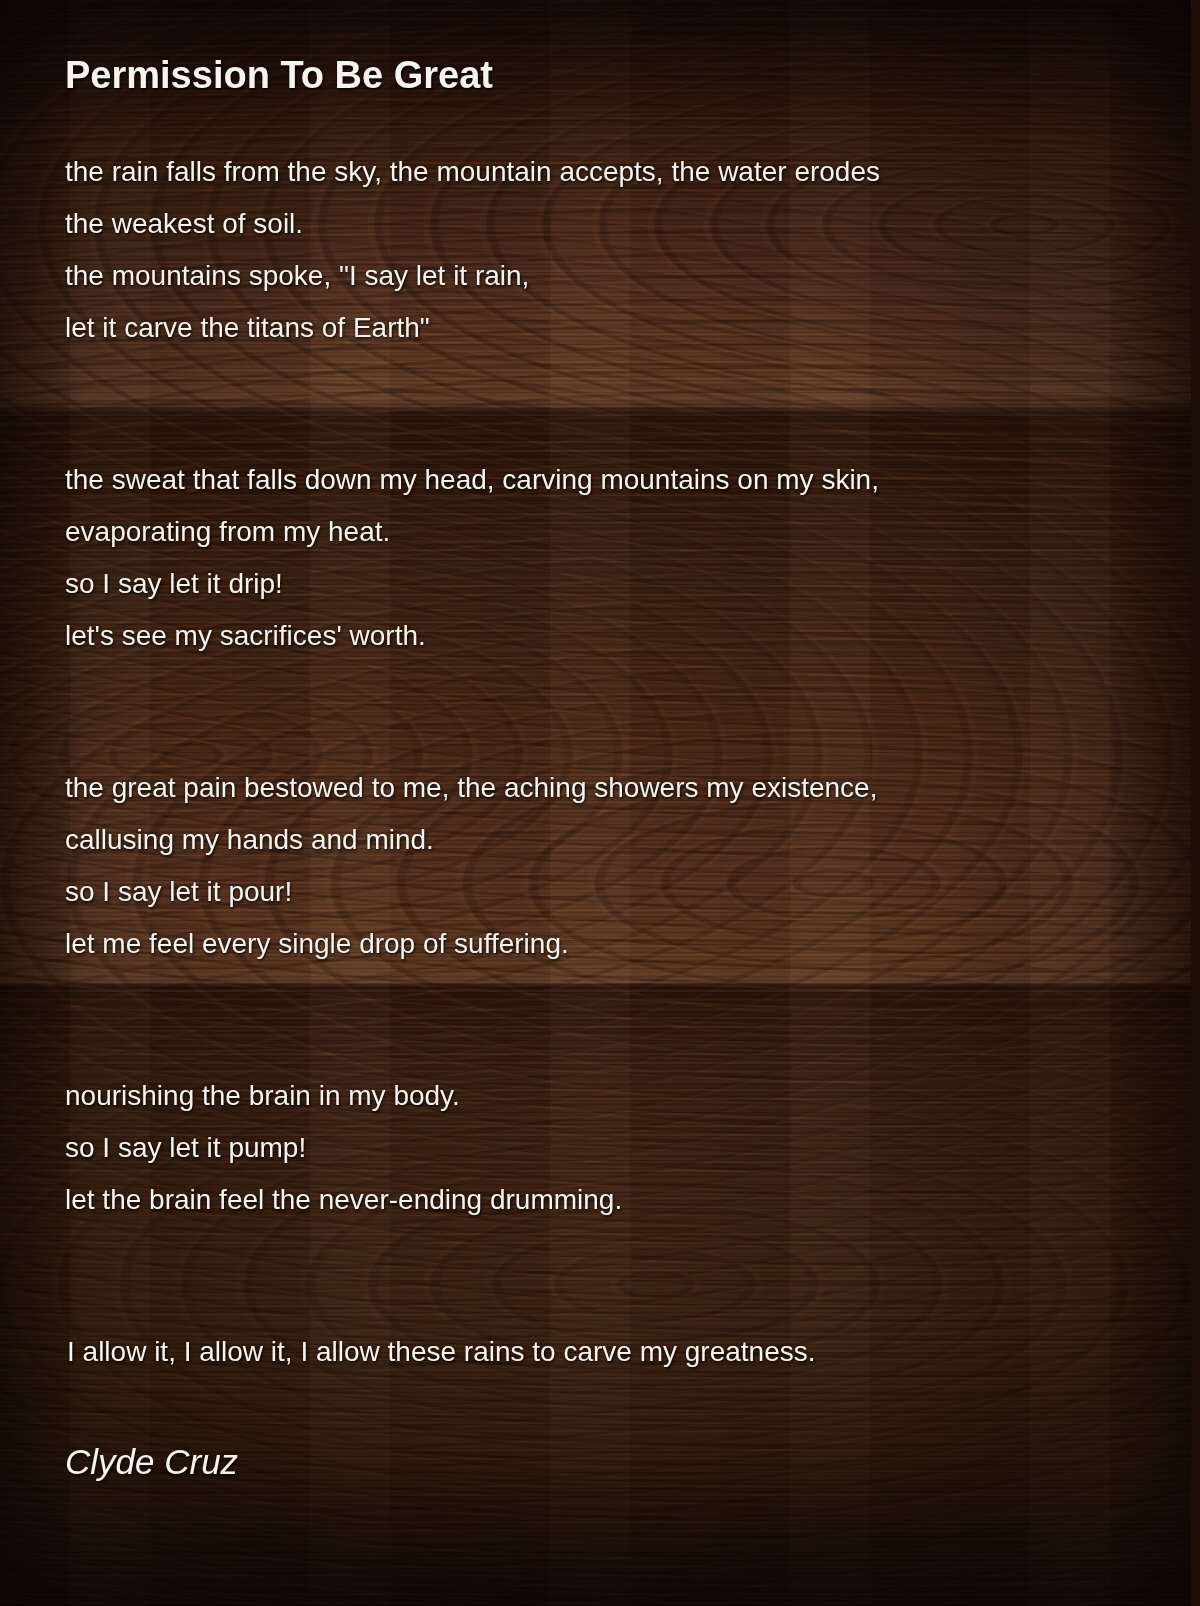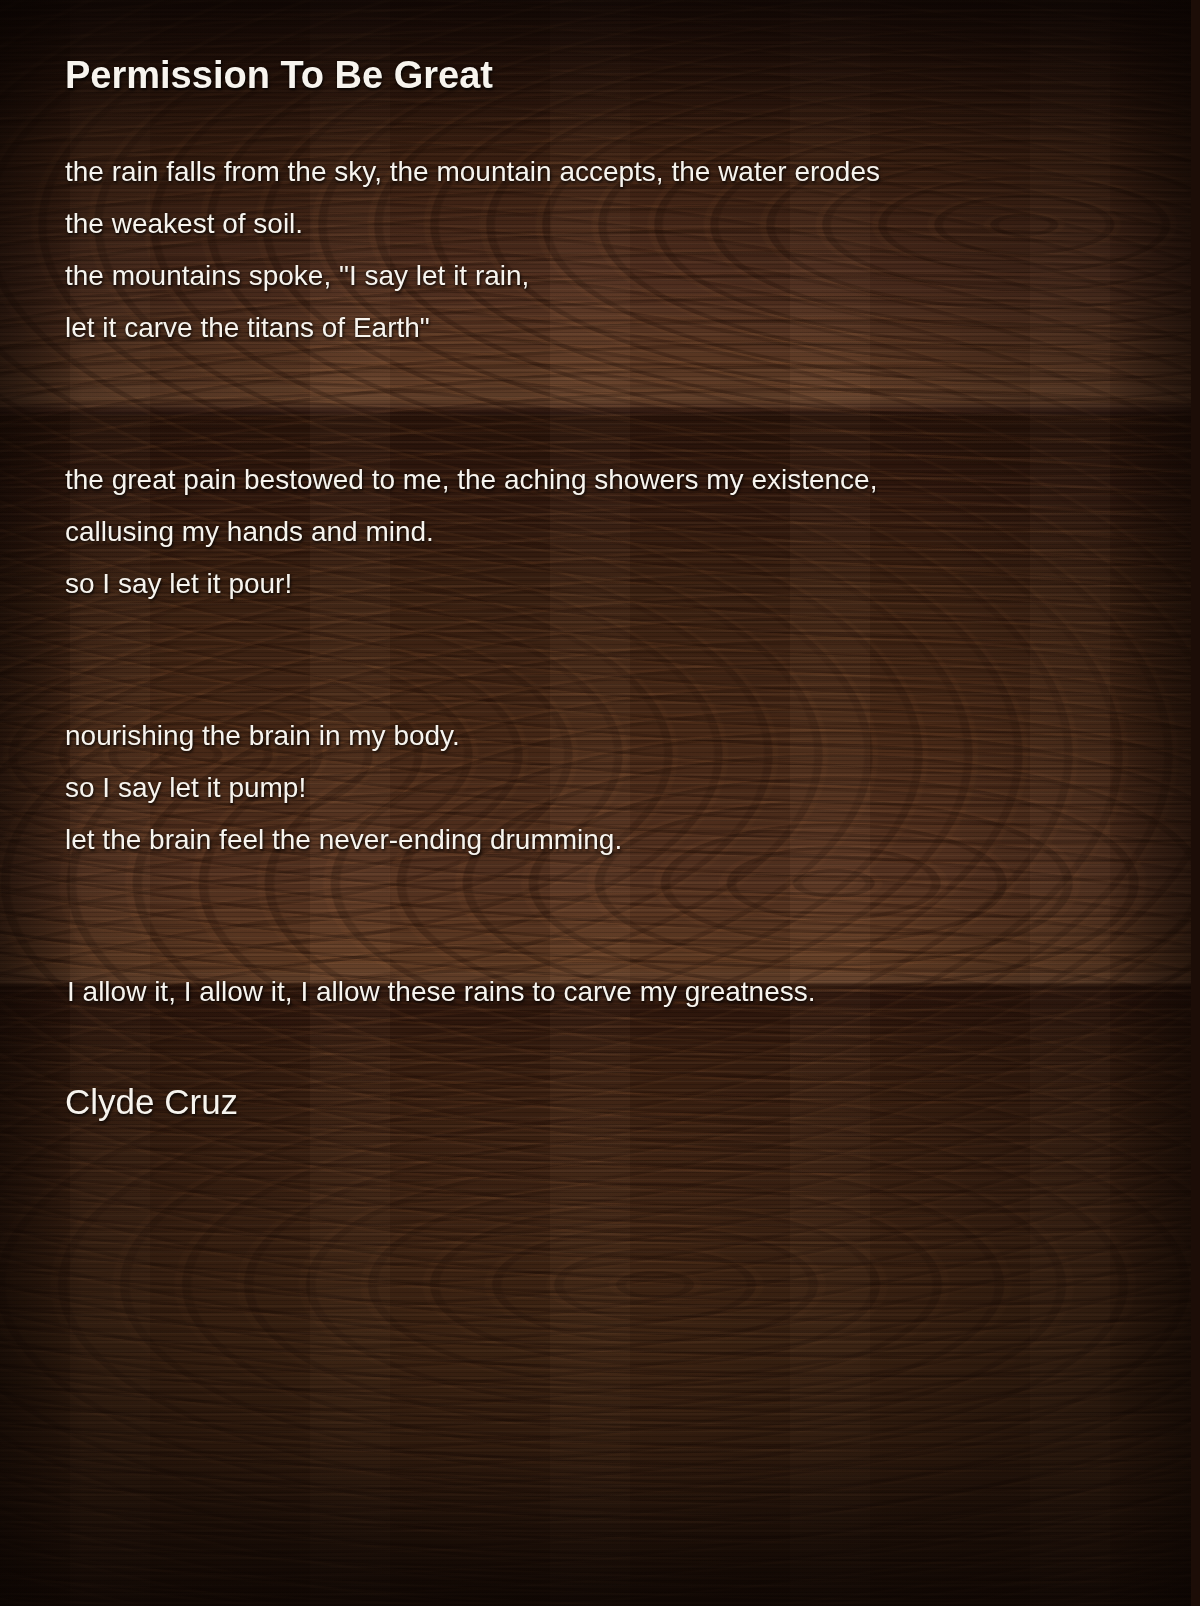--- a/index.html
+++ b/index.html
@@ -117,20 +117,21 @@
     line-height: 52px;
     font-weight: normal;
     text-shadow: 1px 2px 3px rgba(0,0,0,0.72), 0 0 2px rgba(0,0,0,0.4);
     white-space: nowrap;
   }
   .closing { margin: 2px; }
   .poem-author {
     margin-top: 62px;
     font-size: 35px;
     line-height: 44px;
+    font-style: italic;
     font-weight: normal;
     text-shadow: 1px 2px 3px rgba(0,0,0,0.72);
   }
 </style>
 </head>
 <body>
 
 <div class="page">
 
   <div class="wood">
@@ -146,25 +147,32 @@
 
     <div class="poem-title">Permission To Be Great</div>
 
     <div class="stanza">
       <div class="poem-line">the rain falls from the sky, the mountain accepts, the water erodes</div>
       <div class="poem-line">the weakest of soil.</div>
       <div class="poem-line">the mountains spoke, "I say let it rain,</div>
       <div class="poem-line">let it carve the titans of Earth"</div>
     </div>
 
+    <div class="stanza">
+      <div class="poem-line">the sweat that falls down my head, carving mountains on my skin,</div>
+      <div class="poem-line">evaporating from my heat.</div>
+      <div class="poem-line">so I say let it drip!</div>
+      <div class="poem-line">let's see my sacrifices' worth.</div>
+    </div>
 
     <div class="stanza">
       <div class="poem-line">the great pain bestowed to me, the aching showers my existence,</div>
       <div class="poem-line">callusing my hands and mind.</div>
       <div class="poem-line">so I say let it pour!</div>
+      <div class="poem-line">let me feel every single drop of suffering.</div>
     </div>
 
     <div class="stanza">
       <div class="poem-line">nourishing the brain in my body.</div>
       <div class="poem-line">so I say let it pump!</div>
       <div class="poem-line">let the brain feel the never-ending drumming.</div>
     </div>
 
     <div class="stanza closing">
       <div class="poem-line">I allow it, I allow it, I allow these rains to carve my greatness.</div>

